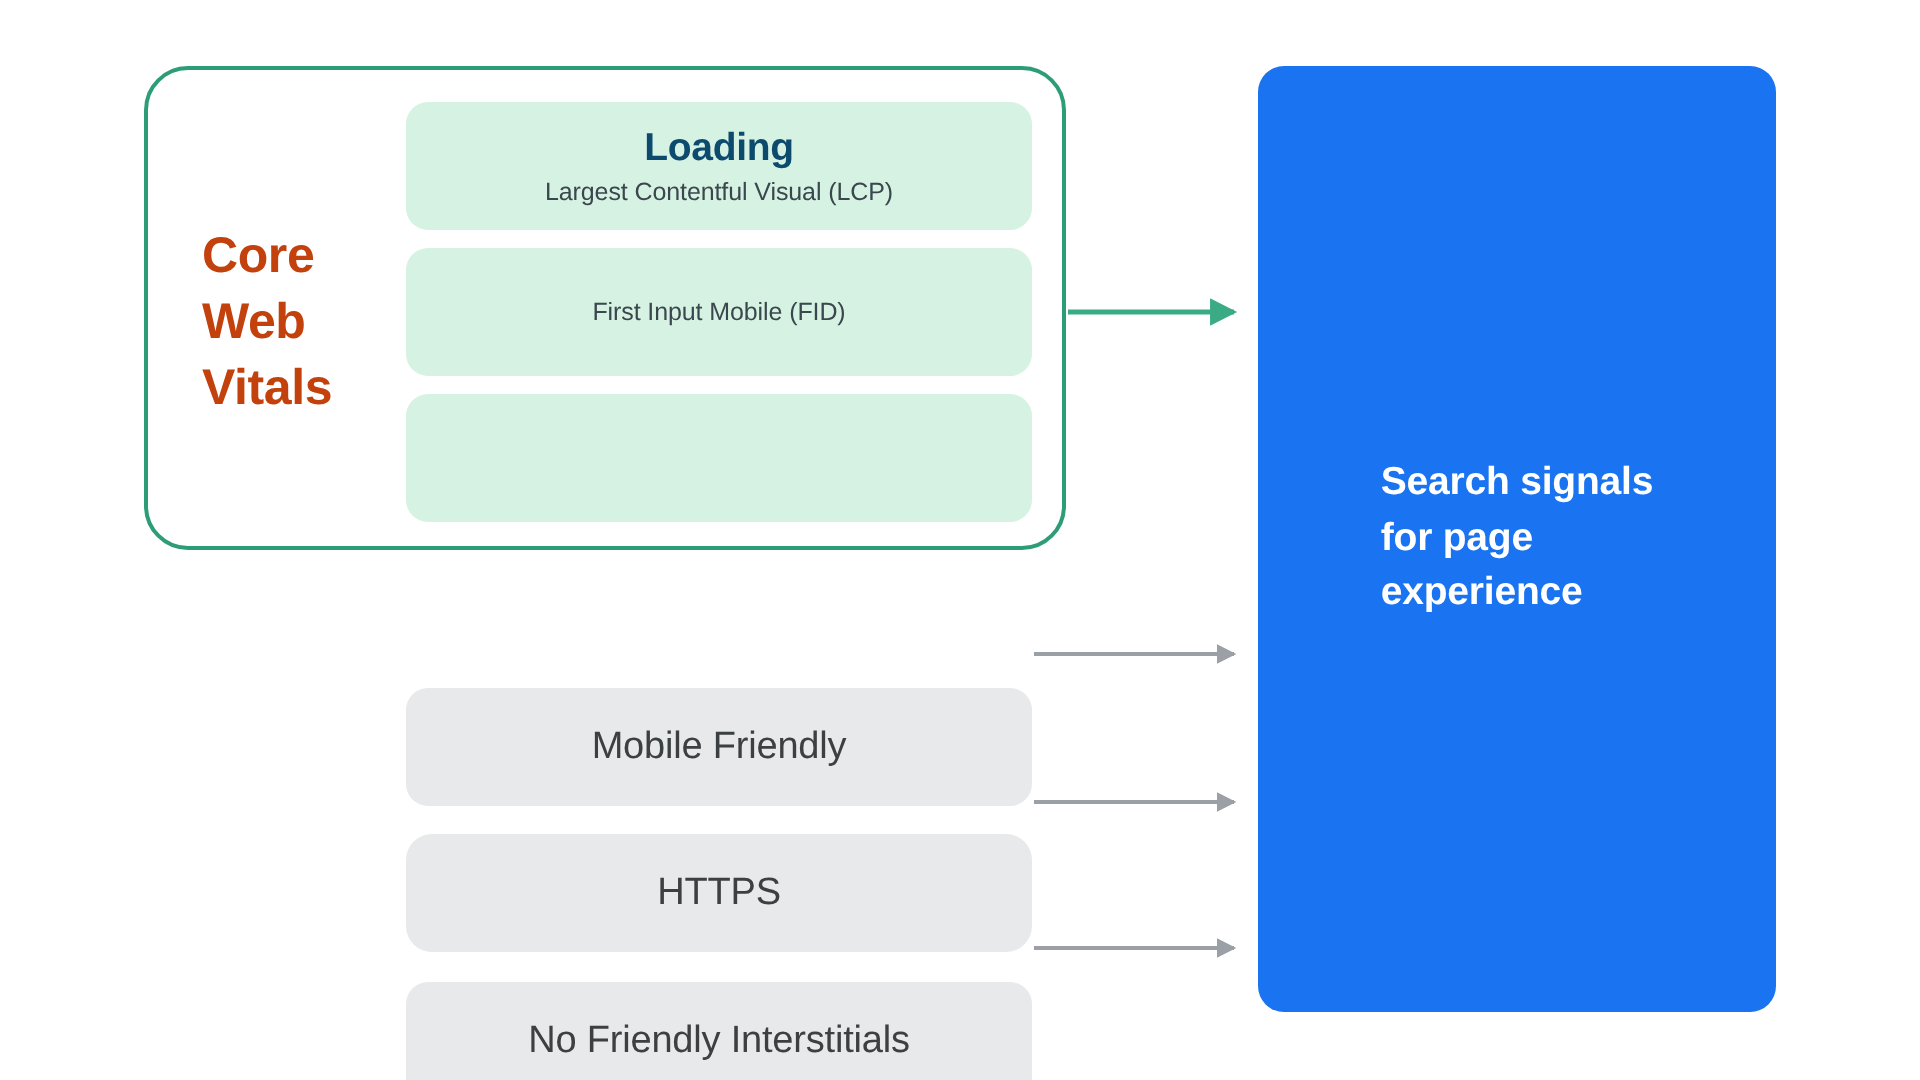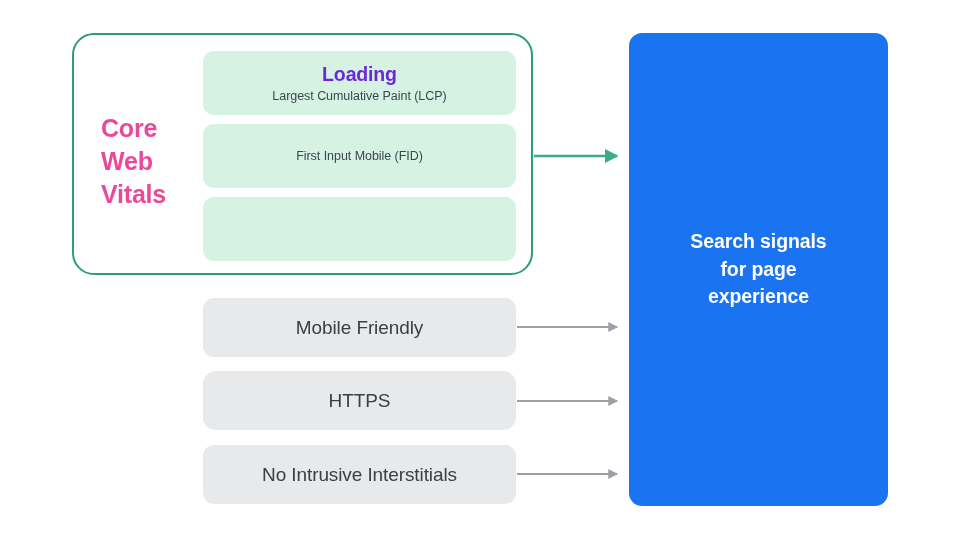--- a/index.html
+++ b/index.html
@@ -32,21 +32,21 @@
     border-radius: 22px;
     background: transparent;
   }
 
   .cwv-label {
     position: absolute;
     left: 101px;
     top: 112px;
     width: 96px;
     text-align: left;
-    color: #ec4899;
+    color: #c2410c;
     font-size: 25px;
     font-weight: 700;
     line-height: 1.32;
     letter-spacing: -0.2px;
   }
   .cwv-label span { display: block; }
 
   
   .vital-pill {
     position: absolute;
@@ -59,21 +59,21 @@
     flex-direction: column;
     align-items: center;
     justify-content: center;
     box-sizing: border-box;
   }
   .vital-pill.p0 { top: 51px; }
   .vital-pill.p1 { top: 124px; }
   .vital-pill.p2 { top: 197px; }
 
   .vital-title {
-    color: #6d28d9;
+    color: #0c4a6e;
     font-size: 19.5px;
     font-weight: 700;
     letter-spacing: -0.15px;
     line-height: 1.25;
     margin-bottom: 2px;
   }
   .vital-sub {
     color: #3b474e;
     font-size: 12.5px;
     font-weight: 400;
@@ -86,20 +86,21 @@
     position: absolute;
     left: 203px;
     width: 313px;
     height: 59px;
     background: #e7e9ea;
     border-radius: 11px;
     display: flex;
     align-items: center;
     justify-content: center;
     box-sizing: border-box;
+    margin-top: 46px;
   }
   .gray-box.g0 { top: 298px; }
   .gray-box.g1 { top: 371px; border-radius: 13px; }
   .gray-box.g2 { top: 445px; }
 
   .gray-label {
     color: #3c4043;
     font-size: 19px;
     font-weight: 400;
     letter-spacing: -0.1px;
@@ -117,21 +118,21 @@
     display: flex;
     align-items: center;
     justify-content: center;
     box-sizing: border-box;
   }
   .blue-text {
     color: #ffffff;
     font-size: 19.5px;
     font-weight: 700;
     line-height: 1.42;
-    text-align: center;
+    text-align: left;
     letter-spacing: -0.1px;
     white-space: pre-line;
   }
 
   
   #arrows {
     position: absolute;
     left: 0;
     top: 0;
     width: 960px;
@@ -147,38 +148,38 @@
   <div class="cwv-group"></div>
 
   <div class="cwv-label">
     <span>Core</span>
     <span>Web</span>
     <span>Vitals</span>
   </div>
 
   <div class="vital-pill p0">
     <div class="vital-title">Loading</div>
-    <div class="vital-sub">Largest Cumulative Paint (LCP)</div>
+    <div class="vital-sub">Largest Contentful Visual (LCP)</div>
   </div>
 
   <div class="vital-pill p1">
     <div class="vital-sub">First Input Mobile (FID)</div>
   </div>
 
   <div class="vital-pill p2">
   </div>
 
   <div class="gray-box g0">
     <div class="gray-label">Mobile Friendly</div>
   </div>
   <div class="gray-box g1">
     <div class="gray-label">HTTPS</div>
   </div>
   <div class="gray-box g2">
-    <div class="gray-label">No Intrusive Interstitials</div>
+    <div class="gray-label">No Friendly Interstitials</div>
   </div>
 
   <div class="blue-box">
     <div class="blue-text">Search signals
 for page
 experience</div>
   </div>
 
   <svg id="arrows" viewBox="0 0 960 540">
     <defs>

